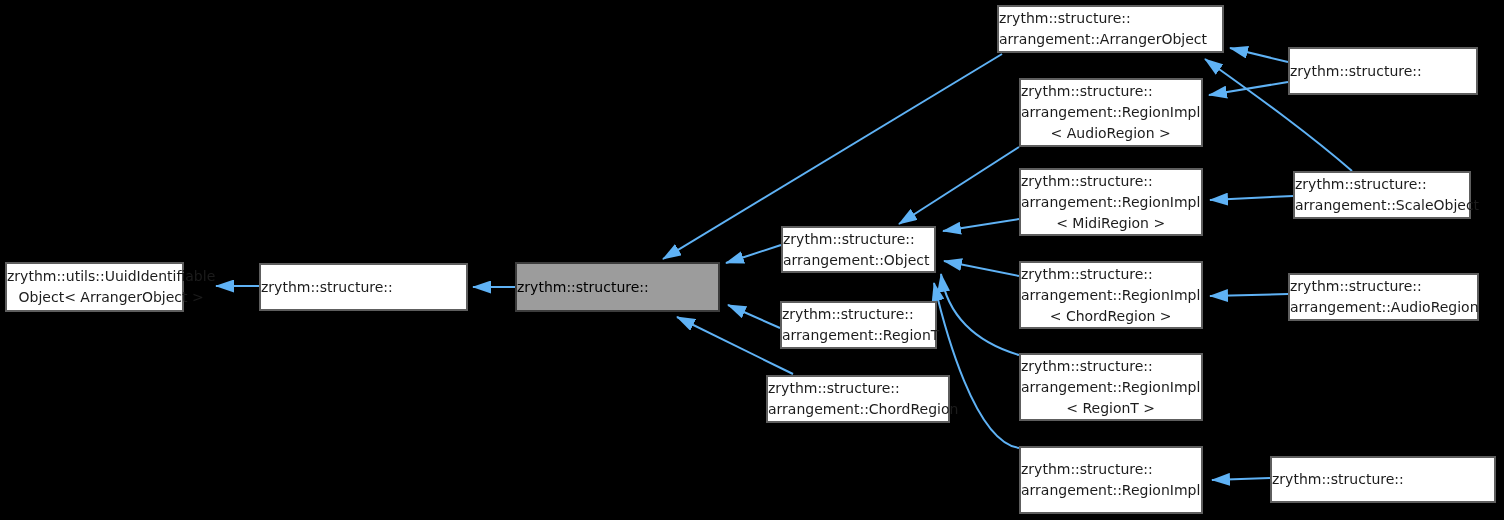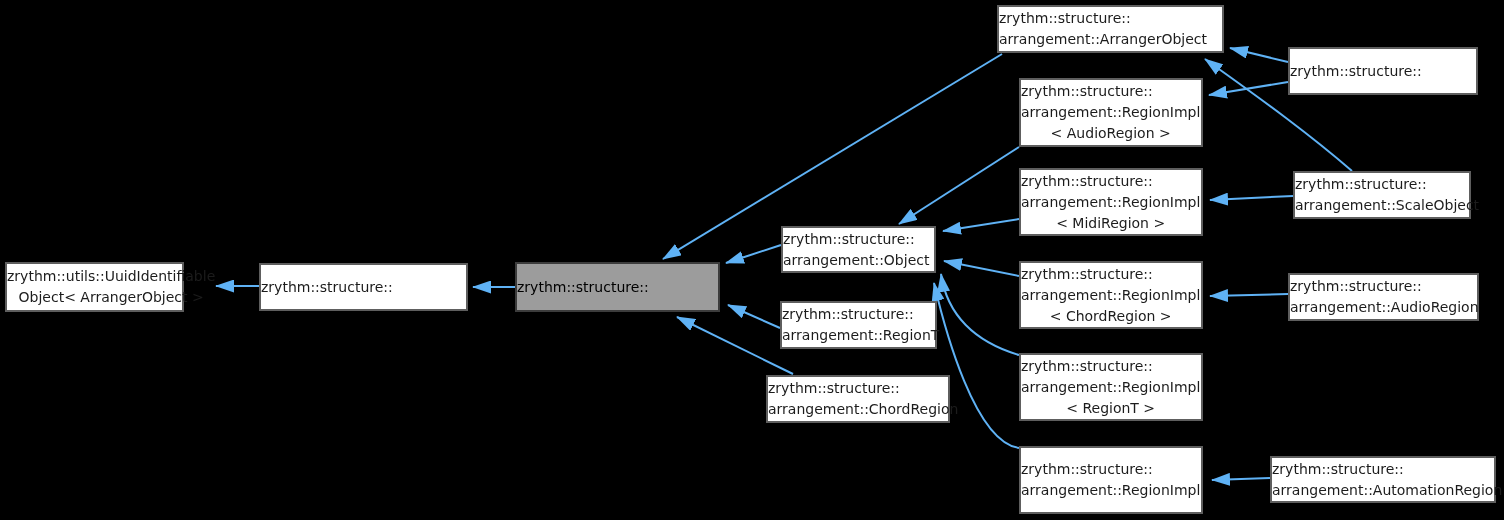--- a/index.html
+++ b/index.html
@@ -173,17 +173,16 @@
   <div class="node" style="left:1019px;top:446px;width:184px;height:68px">
     <div class="lines">
       <span>zrythm::structure::</span>
       <span>arrangement::RegionImpl</span>
     </div>
   </div>
 
   <div class="node" style="left:1270px;top:456px;width:226px;height:47px">
     <div class="lines">
       <span>zrythm::structure::</span>
-      <span>arrangement::AutomationRegion</span>
     </div>
   </div>
 
 </div>
 
 </body></html>

